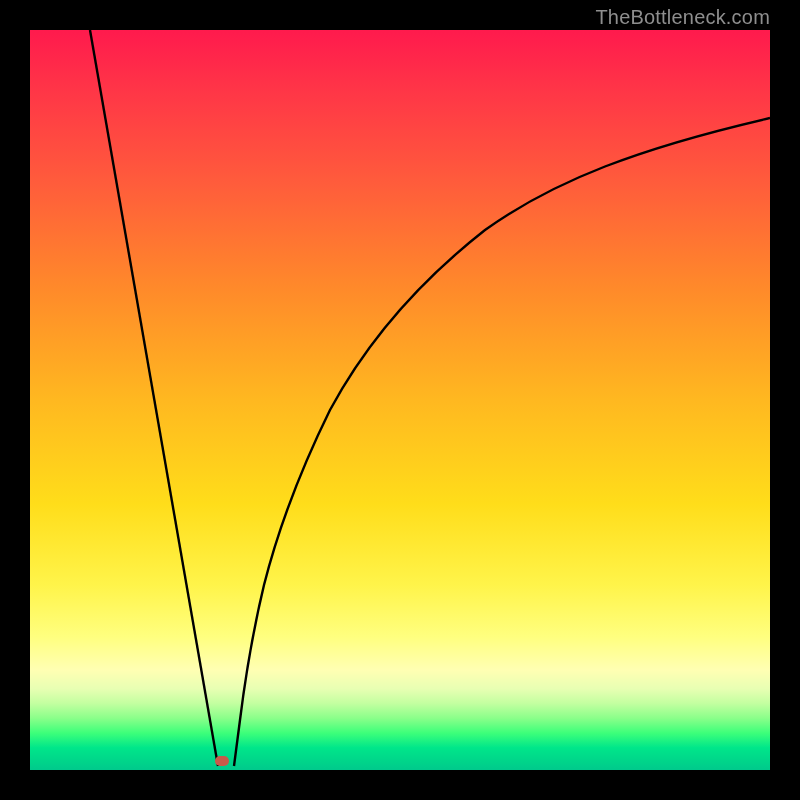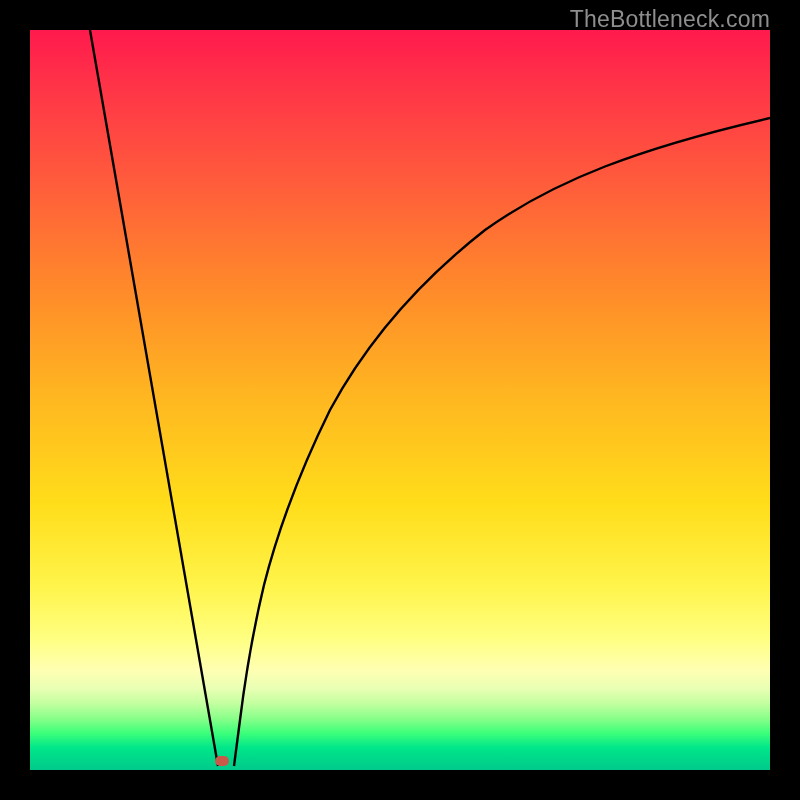--- a/index.html
+++ b/index.html
@@ -57,21 +57,21 @@
     width: 14px;
     height: 10px;
     border-radius: 5px;
     background: #c95a4a;
   }
   .watermark {
     position: absolute;
     right: 30px;
     top: 6px;
     color: #8e8e8e;
-    font-size: 23px;
+    font-size: 20px;
     letter-spacing: 0.2px;
   }
 </style>
 </head>
 <body>
 
 <div class="watermark">TheBottleneck.com</div>
 
 <div class="frame">
 

